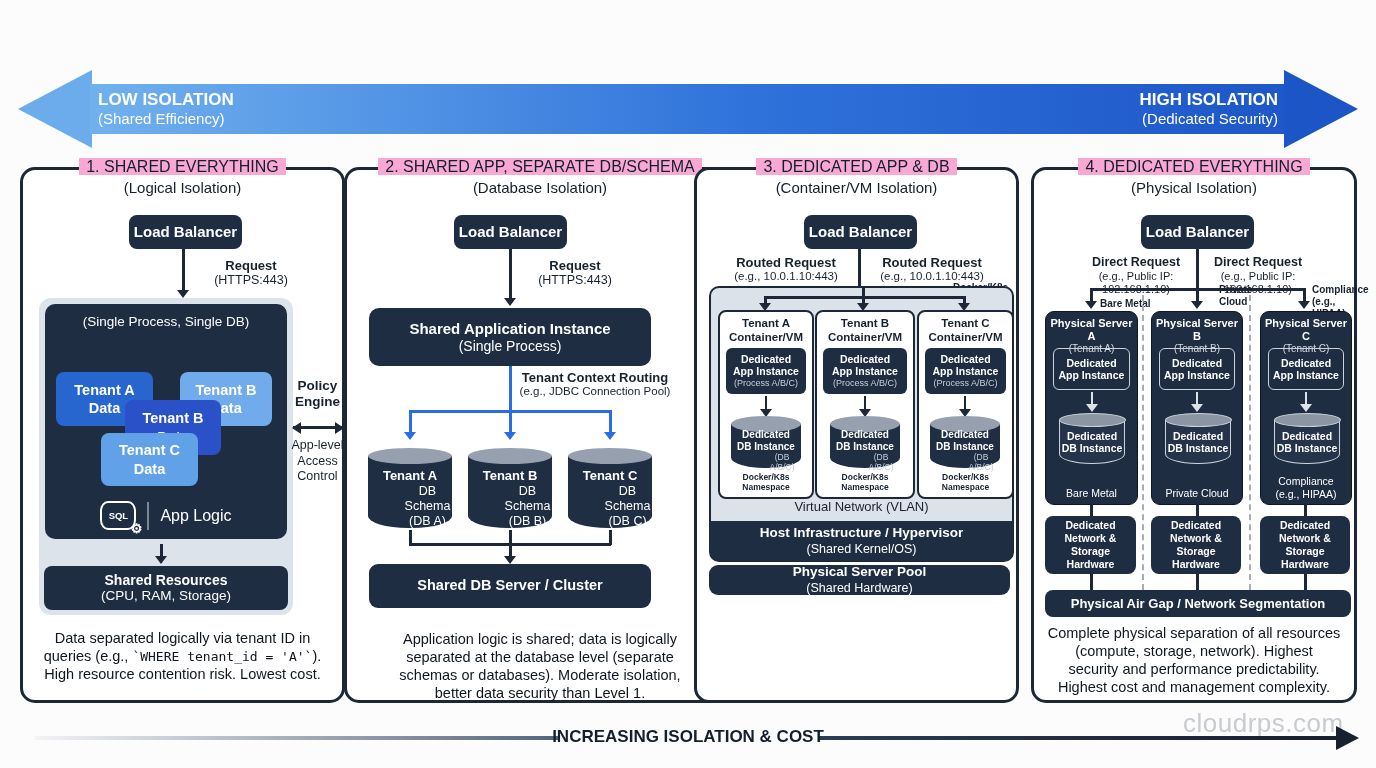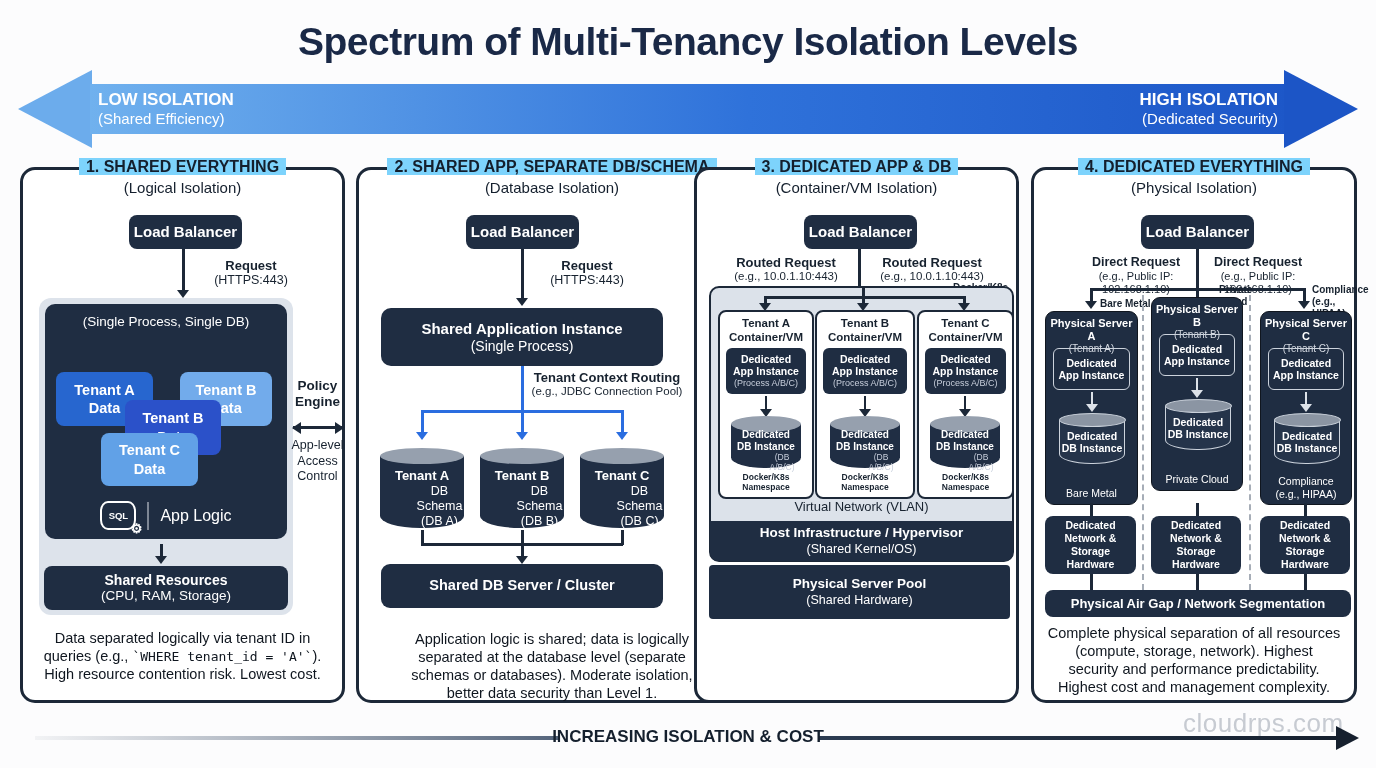--- a/index.html
+++ b/index.html
@@ -10,21 +10,21 @@
   
   .bhead-l{position:absolute;left:18px;top:70px;width:74px;height:78px;background:#6cacec;clip-path:polygon(100% 0,100% 100%,0 50%);}
   .bhead-r{position:absolute;left:1284px;top:70px;width:74px;height:78px;background:#1c55c6;clip-path:polygon(0 0,100% 50%,0 100%);}
   .bbar{position:absolute;left:90px;top:84px;width:1196px;height:50px;background:linear-gradient(90deg,#70b1ee,#2f72da 55%,#1d57c8);display:flex;align-items:center;justify-content:space-between;padding:0 8px;box-sizing:border-box;color:#fff;}
   .bbar .t{font-size:17px;font-weight:bold;line-height:1.2;}
   .bbar .s{font-size:15px;line-height:1.2;}
   .bright{text-align:right;}
   
   .panel{position:absolute;top:167px;height:536px;background:#fff;border:3px solid #1c2838;border-radius:15px;box-sizing:border-box;}
   .ptitle{position:absolute;top:-12px;left:0;right:0;text-align:center;}
-  .ptitle span{background:#7dd3fc;padding:0 7px;font-weight:bold;font-size:16px;color:#141f2d;}
+  .ptitle span{background:#f9a8d4;padding:0 7px;font-weight:normal;font-size:16px;color:#141f2d;}
   .psub{position:absolute;top:9px;left:0;right:0;text-align:center;font-size:15px;color:#141f2d;}
   .navyflex{background:#1f2d42;color:#fff;border-radius:8px;display:flex;flex-direction:column;align-items:center;justify-content:center;text-align:center;line-height:1.2;}
   .lbt{font-size:15px;font-weight:bold;}
   .vline{position:absolute;width:2.5px;background:#1c2838;}
   .hline{position:absolute;height:2.5px;background:#1c2838;}
   .blue{background:#2a6de0;}
   .ah{position:absolute;width:0;height:0;border-left:6px solid transparent;border-right:6px solid transparent;border-top:8px solid #1c2838;}
   .ahb{border-top-color:#2a6de0;}
   .ahw{border-top-color:#dde2e9;}
   .vlinew{position:absolute;width:2px;background:#dde2e9;}
@@ -91,21 +91,20 @@
   .fl1{position:absolute;left:35px;top:736px;width:524px;height:4px;background:linear-gradient(90deg,#f2f3f5,#55657c);}
   .fl2{position:absolute;left:818px;top:736px;width:520px;height:4px;background:linear-gradient(90deg,#2c3c52,#16202e);}
   .fhead{position:absolute;left:1336px;top:726px;width:23px;height:24px;background:#16202e;clip-path:polygon(0 0,100% 50%,0 100%);}
   .ftext{position:absolute;left:688px;top:727px;transform:translateX(-50%);font-size:17px;font-weight:bold;color:#141f2d;white-space:nowrap;}
 </style>
 </head>
 <body>
 
 <div class="canvas">
 
-  <div class="main-title">Spectrum of Multi-Tenancy Isolation Levels</div>
 
   <div class="bhead-l"></div>
   <div class="bbar">
     <div>
       <div class="t">LOW ISOLATION</div>
       <div class="s">(Shared Efficiency)</div>
     </div>
     <div class="bright">
       <div class="t">HIGH ISOLATION</div>
       <div class="s">(Dedicated Security)</div>
@@ -158,21 +157,21 @@
 Engine</div>
     <div class="harr" style="left:270px;top:256px;width:50px;"></div>
     <div class="pols pre" style="left:266px;top:268px;width:57px;">App-level
 Access
 Control</div>
     <div class="desc" style="top:460px;"><span>Data separated logically via tenant ID in
 queries (e.g., </span><span class="mono">`WHERE tenant_id = 'A'`</span><span>).
 High resource contention risk. Lowest cost.</span></div>
   </div>
 
-  <div class="panel" style="left:356px;width:392px;">
+  <div class="panel" style="left:344px;width:392px;">
     <div class="ptitle"><span>2. SHARED APP, SEPARATE DB/SCHEMA</span></div>
     <div class="psub">(Database Isolation)</div>
     <div class="navyflex box" style="left:107px;top:45px;width:113px;height:34px;">
         <span class="lbt">Load Balancer</span>
       </div>
     <div class="vline" style="left:162px;top:79px;height:50px;"></div>
     <div class="ah" style="left:157px;top:128px;"></div>
     <div class="lbl" style="left:176px;top:88px;width:104px;">
       <span class="bt">Request</span>
       <span class="n">(HTTPS:443)</span>
@@ -315,21 +314,21 @@
         </div>
         <div class="cfoot">Docker/K8s Namespace</div>
       </div>
 
       <div class="vlanlbl" style="top:211px;">Virtual Network (VLAN)</div>
       <div class="hostbar">
         <span class="hbt">Host Infrastructure / Hypervisor</span>
         <span class="hbs">(Shared Kernel/OS)</span>
       </div>
     </div>
-    <div class="navyflex box" style="left:12px;top:395px;width:301px;height:54px;border-radius:4px;">
+    <div class="navyflex box" style="left:12px;top:395px;width:301px;height:30px;border-radius:9px;">
       <span style="font-size:13.5px;font-weight:bold;">Physical Server Pool</span>
       <span style="font-size:12.5px;">(Shared Hardware)</span>
     </div>
   </div>
 
   <div class="panel" style="left:1031px;width:326px;">
     <div class="ptitle"><span>4. DEDICATED EVERYTHING</span></div>
     <div class="psub">(Physical Isolation)</div>
     <div class="navyflex box" style="left:107px;top:45px;width:113px;height:34px;">
         <span class="lbt">Load Balancer</span>
@@ -366,21 +365,21 @@
       <div class="papp pre">Dedicated
 App Instance</div>
       <div class="vlinew" style="left:45px;top:80px;height:13px;"></div>
       <div class="ah ahw" style="left:40px;top:92px;"></div>
       <div class="cylo" style="left:13px;top:108px;width:64px;height:42px;">
           <div class="cyltxt cyot pre">Dedicated
 DB Instance</div>
         </div>
       <div class="pcf">Bare Metal</div>
     </div>
-    <div class="pcol" style="left:117px;top:127px;width:90px;">
+    <div class="pcol" style="left:117px;top:141px;width:90px;">
       <div class="pct">
           <span class="bt">Physical Server B</span>
           <span class="pcs">(Tenant B)</span>
         </div>
       <div class="papp pre">Dedicated
 App Instance</div>
       <div class="vlinew" style="left:44px;top:80px;height:13px;"></div>
       <div class="ah ahw" style="left:39px;top:92px;"></div>
       <div class="cylo" style="left:13px;top:108px;width:64px;height:42px;">
           <div class="cyltxt cyot pre">Dedicated

